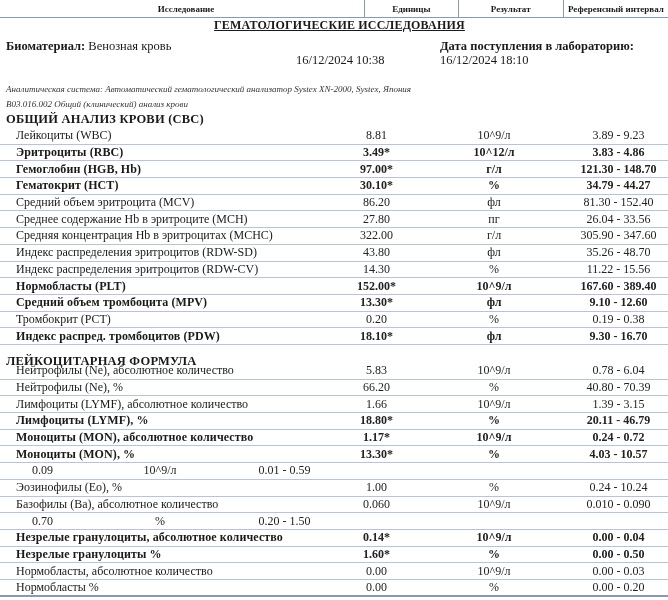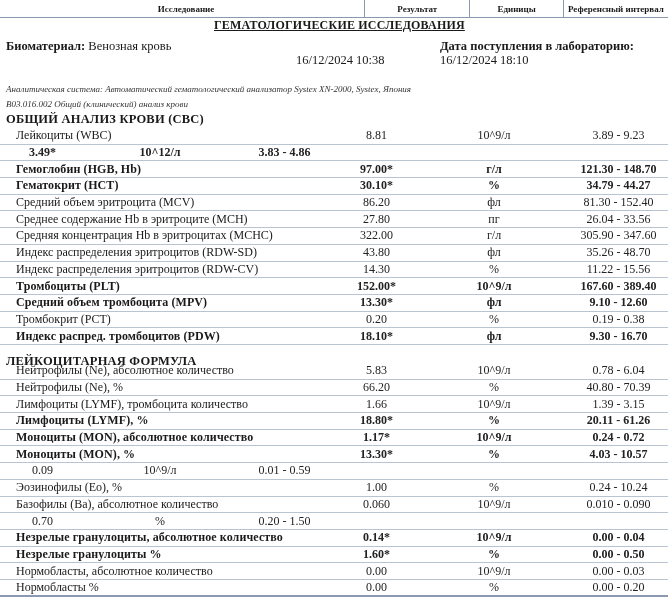--- a/index.html
+++ b/index.html
@@ -44,22 +44,22 @@
   .row.b { font-weight: bold; }
   .row.b .name { letter-spacing: 0.1px; }
   .row .val, .row .unit, .row .ref { color: #222; }
   .row.last { border-bottom: 2px solid #8a99b0; }
 </style>
 </head>
 <body>
 
 <div class="hdr">
   <div class="c c1">Исследование</div>
+  <div class="c c3">Единицы</div>
   <div class="c c2">Результат</div>
-  <div class="c c3">Единицы</div>
   <div class="c c4">Референсный интервал</div>
 </div>
 
 <div class="section-title">ГЕМАТОЛОГИЧЕСКИЕ ИССЛЕДОВАНИЯ</div>
 
 <div class="meta" style="left:6px; top:39px;">
   <b>Биоматериал:</b>
   <span>Венозная кровь</span>
 </div>
 
@@ -80,20 +80,21 @@
 
 <div class="group-title" style="top:112px;">ОБЩИЙ АНАЛИЗ КРОВИ (CBC)</div>
 <div class="rows" id="rows-0" style="top:128px;">
     <div class="row">
       <div class="name">Лейкоциты (WBC)</div>
       <div class="val">8.81</div>
       <div class="unit">10^9/л</div>
       <div class="ref">3.89 - 9.23</div>
     </div>
     <div class="row b">
+      <div class="name">Эритроциты (RBC)</div>
       <div class="val">3.49*</div>
       <div class="unit">10^12/л</div>
       <div class="ref">3.83 - 4.86</div>
     </div>
     <div class="row b">
       <div class="name">Гемоглобин (HGB, Hb)</div>
       <div class="val">97.00*</div>
       <div class="unit">г/л</div>
       <div class="ref">121.30 - 148.70</div>
     </div>
@@ -127,21 +128,21 @@
       <div class="unit">фл</div>
       <div class="ref">35.26 - 48.70</div>
     </div>
     <div class="row">
       <div class="name">Индекс распределения эритроцитов (RDW-CV)</div>
       <div class="val">14.30</div>
       <div class="unit">%</div>
       <div class="ref">11.22 - 15.56</div>
     </div>
     <div class="row b">
-      <div class="name">Тромбоциты (PLT)</div>
+      <div class="name">Нормобласты (PLT)</div>
       <div class="val">152.00*</div>
       <div class="unit">10^9/л</div>
       <div class="ref">167.60 - 389.40</div>
     </div>
     <div class="row b">
       <div class="name">Средний объем тромбоцита (MPV)</div>
       <div class="val">13.30*</div>
       <div class="unit">фл</div>
       <div class="ref">9.10 - 12.60</div>
     </div>
@@ -167,30 +168,30 @@
       <div class="unit">10^9/л</div>
       <div class="ref">0.78 - 6.04</div>
     </div>
     <div class="row">
       <div class="name">Нейтрофилы (Ne), %</div>
       <div class="val">66.20</div>
       <div class="unit">%</div>
       <div class="ref">40.80 - 70.39</div>
     </div>
     <div class="row">
-      <div class="name">Лимфоциты (LYMF), тромбоцита количество</div>
+      <div class="name">Лимфоциты (LYMF), абсолютное количество</div>
       <div class="val">1.66</div>
       <div class="unit">10^9/л</div>
       <div class="ref">1.39 - 3.15</div>
     </div>
     <div class="row b">
       <div class="name">Лимфоциты (LYMF), %</div>
       <div class="val">18.80*</div>
       <div class="unit">%</div>
-      <div class="ref">20.11 - 61.26</div>
+      <div class="ref">20.11 - 46.79</div>
     </div>
     <div class="row b">
       <div class="name">Моноциты (MON), абсолютное количество</div>
       <div class="val">1.17*</div>
       <div class="unit">10^9/л</div>
       <div class="ref">0.24 - 0.72</div>
     </div>
     <div class="row b">
       <div class="name">Моноциты (MON), %</div>
       <div class="val">13.30*</div>

